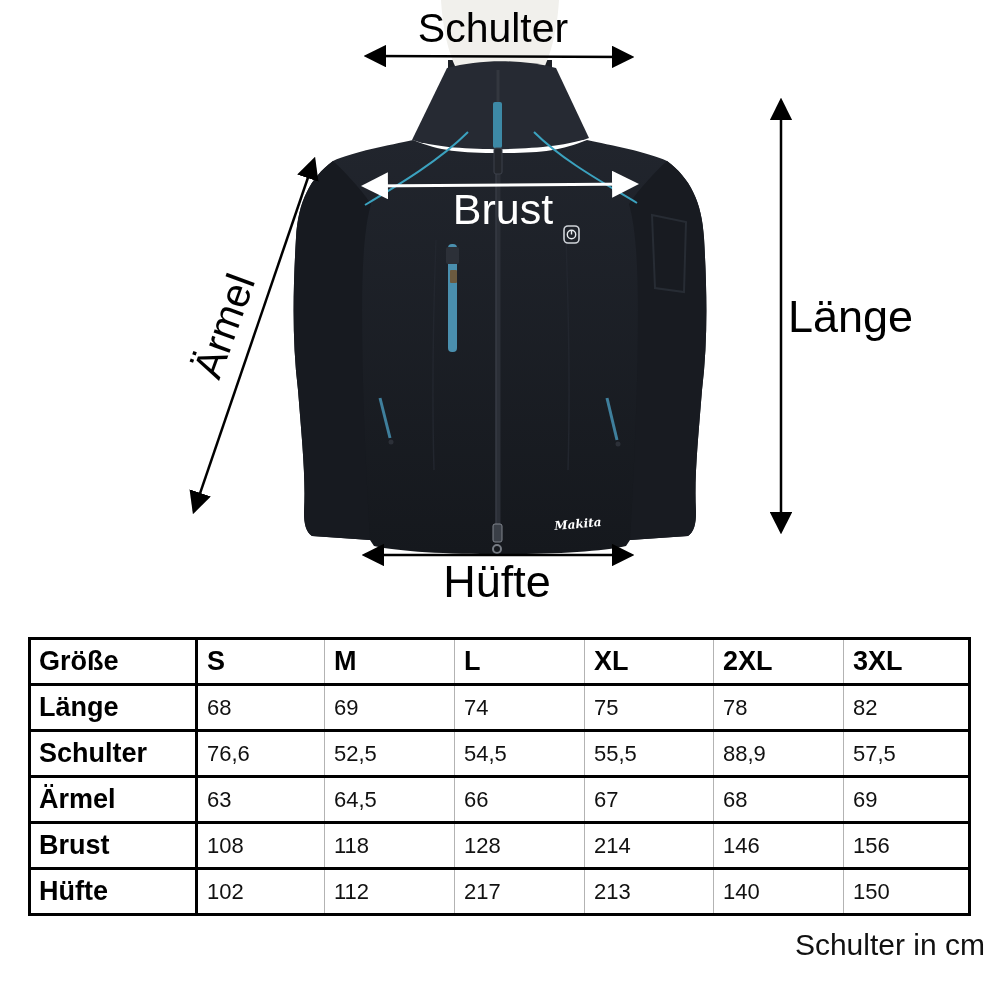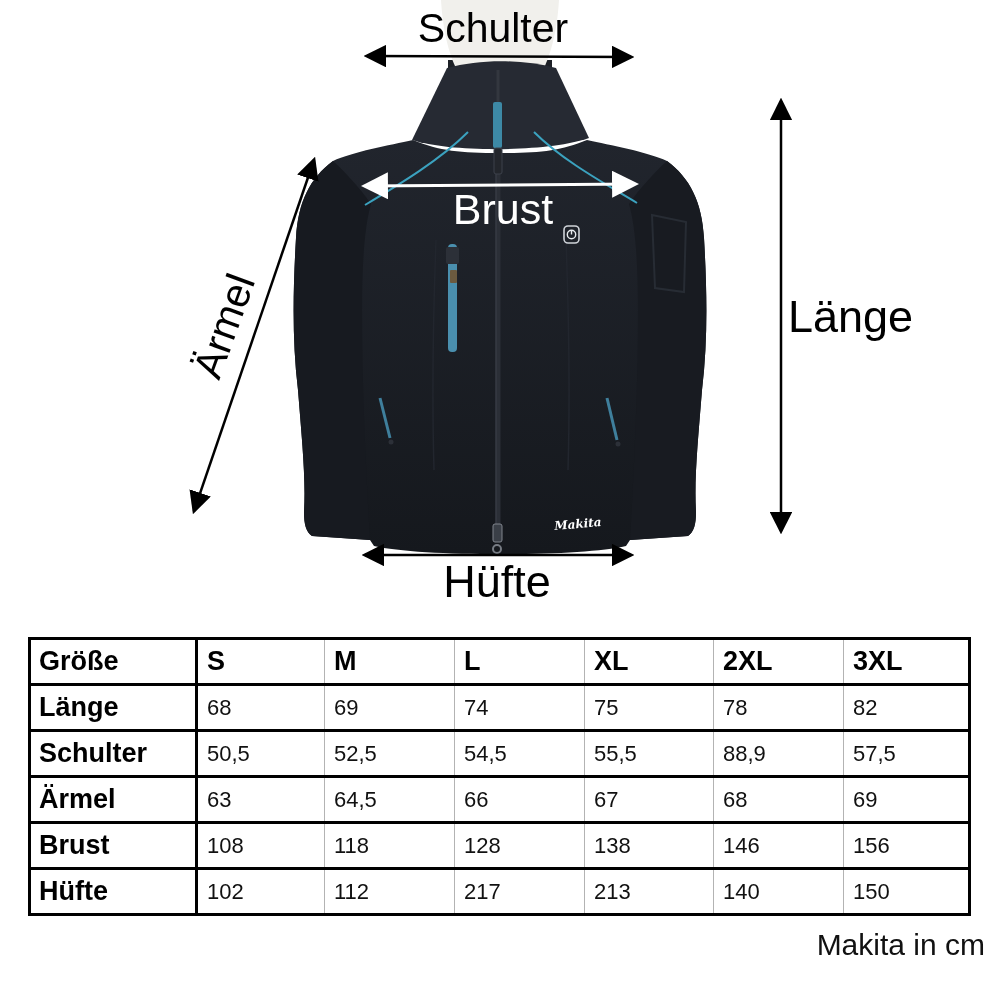--- a/index.html
+++ b/index.html
@@ -157,51 +157,51 @@
         <th class="rowlabel">Länge</th>
         <td>68</td>
         <td>69</td>
         <td>74</td>
         <td>75</td>
         <td>78</td>
         <td>82</td>
       </tr>
       <tr>
         <th class="rowlabel">Schulter</th>
-        <td>50,5</td>
+        <td>76,6</td>
         <td>52,5</td>
         <td>54,5</td>
         <td>55,5</td>
         <td>88,9</td>
         <td>57,5</td>
       </tr>
       <tr>
         <th class="rowlabel">Ärmel</th>
         <td>63</td>
         <td>64,5</td>
         <td>66</td>
         <td>67</td>
         <td>68</td>
         <td>69</td>
       </tr>
       <tr>
         <th class="rowlabel">Brust</th>
         <td>108</td>
         <td>118</td>
         <td>128</td>
-        <td>138</td>
+        <td>214</td>
         <td>146</td>
         <td>156</td>
       </tr>
       <tr>
         <th class="rowlabel">Hüfte</th>
         <td>102</td>
         <td>112</td>
         <td>217</td>
         <td>213</td>
         <td>140</td>
         <td>150</td>
       </tr>
     </tbody>
   </table>
 
-  <div class="footnote">Makita in cm</div>
+  <div class="footnote">Schulter in cm</div>
 </div>
 
 </body></html>

